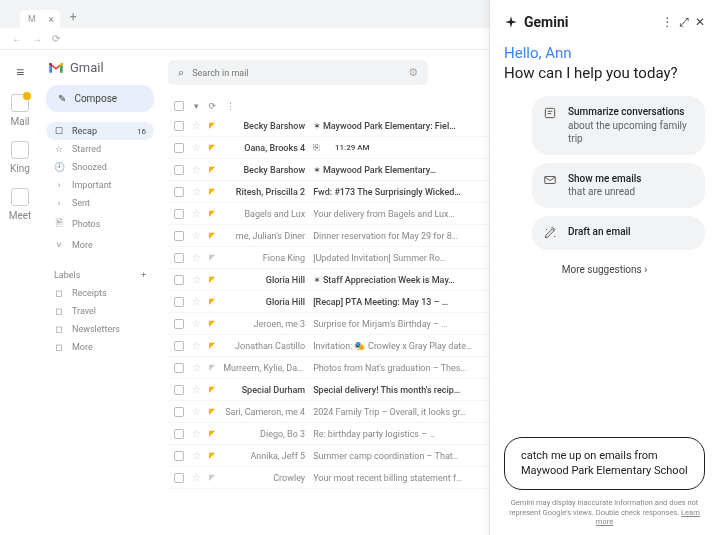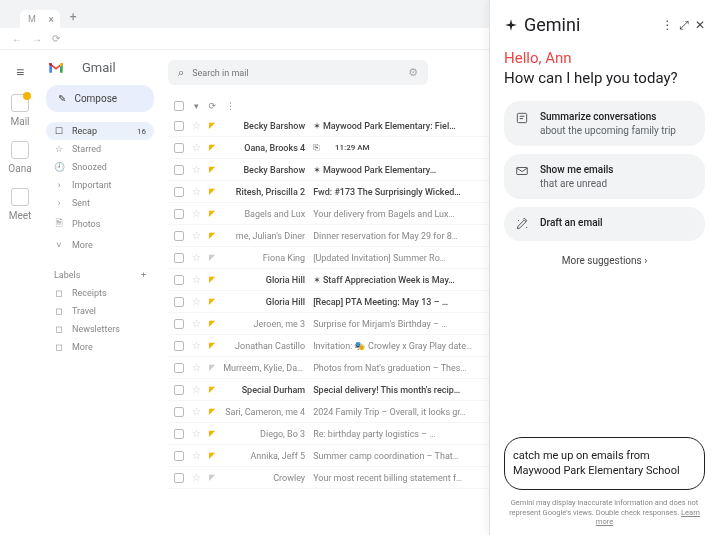--- a/index.html
+++ b/index.html
@@ -16,21 +16,21 @@
 .main { display: flex; height: calc(100% - 50px); }
 .left-rail { width: 40px; padding-top: 14px; display: flex; flex-direction: column; align-items: center; gap: 14px; }
 .rail-icon { width: 18px; height: 18px; border: 1px solid #ccc; border-radius: 3px; position: relative; }
 .rail-icon.mail { background: #fff; }
 .rail-icon.badge::after { content: ''; position: absolute; top: -3px; right: -3px; width: 8px; height: 8px; background: #f4b400; border-radius: 50%; }
 .rail-label { font-size: 10px; color: #888; margin-top: -10px; }
 .hamburger { font-size: 14px; color: #5f6368; }
 
 
 .sidebar { width: 120px; padding: 10px 6px; }
-.gmail-logo { display: flex; align-items: center; gap: 18px; margin-bottom: 10px; padding-left: 2px; }
+.gmail-logo { display: flex; align-items: center; gap: 6px; margin-bottom: 10px; padding-left: 2px; }
 .gmail-logo svg { width: 16px; height: 12px; }
 .gmail-logo-text { font-size: 13px; color: #5f6368; font-weight: 400; }
 .compose-btn { display: flex; align-items: center; gap: 8px; background: #e8eefb; border-radius: 12px; padding: 8px 12px; font-size: 10px; color: #444; margin-bottom: 10px; }
 .nav-item { display: flex; align-items: center; gap: 8px; padding: 4px 8px; font-size: 9px; color: #888; border-radius: 10px; }
 .nav-item.active { background: #eaf1fb; color: #444; }
 .nav-item .count { margin-left: auto; font-size: 8px; }
 .nav-icon { width: 10px; display: inline-block; text-align: center; font-size: 9px; }
 .labels-header { display: flex; justify-content: space-between; padding: 8px 8px 4px; font-size: 9px; color: #888; margin-top: 8px; }
 
 
@@ -49,31 +49,31 @@
 .sender { width: 82px; white-space: nowrap; overflow: hidden; text-overflow: ellipsis; text-align: right; }
 .subject { flex: 1; white-space: nowrap; overflow: hidden; text-overflow: ellipsis; }
 .time { width: 42px; text-align: right; font-size: 8px; }
 
 
 .gemini { position: absolute; top: 0; right: 0; bottom: 0; width: 230px; background: #fff; border-left: 1px solid #e0e0e0; box-shadow: -2px 0 8px rgba(0,0,0,0.06); display: flex; flex-direction: column; padding: 14px 14px 8px; }
 .gemini-header { display: flex; align-items: center; gap: 6px; margin-bottom: 14px; }
 .gemini-header .spacer { flex: 1; }
 .gemini-header .hicon { font-size: 12px; color: #444; }
 .spark { width: 14px; height: 14px; }
-.gemini-title { font-size: 18px; font-weight: 400; color: #202124; }
-.greeting { font-size: 15px; color: #ef4444; margin-bottom: 2px; }
+.gemini-title { font-size: 14px; font-weight: 700; color: #202124; }
+.greeting { font-size: 15px; color: #3b82f6; margin-bottom: 2px; }
 .prompt-q { font-size: 15px; color: #202124; margin-bottom: 14px; }
-.suggestion { display: flex; gap: 10px; background: #f1f3f4; border-radius: 16px; padding: 9px 10px; margin-bottom: 8px; align-items: flex-start; }
+.suggestion { display: flex; gap: 10px; background: #f1f3f4; border-radius: 16px; padding: 9px 10px; margin-bottom: 8px; align-items: flex-start; margin-left: 28px; }
 .sug-icon { width: 16px; height: 16px; flex-shrink: 0; display: flex; align-items: center; justify-content: center; font-size: 11px; }
 .sug-text { font-size: 10px; line-height: 1.35; }
 .sug-title { color: #202124; font-weight: 500; }
 .sug-sub { color: #5f6368; }
 .more-sug { text-align: center; font-size: 10px; color: #444; margin-top: 6px; }
 .gemini-spacer { flex: 1; }
-.gemini-input { border: 1.5px solid #202124; border-radius: 18px; padding: 10px 8px; font-size: 11px; color: #202124; line-height: 1.4; margin-bottom: 8px; }
+.gemini-input { border: 1.5px solid #202124; border-radius: 18px; padding: 10px 16px; font-size: 11px; color: #202124; line-height: 1.4; margin-bottom: 8px; }
 .disclaimer { font-size: 7.5px; color: #888; text-align: center; line-height: 1.3; }
 .disclaimer a { text-decoration: underline; color: #888; }
 </style>
 </head>
 <body>
 
 <div class="browser-tab-bar">
   <div class="browser-tab">
     <span>M</span>
     <span class="tab-close">×</span>
@@ -86,21 +86,21 @@
   <span>⟳</span>
 </div>
 
 <div class="main">
 
   <div class="left-rail">
     <span class="hamburger">≡</span>
     <div class="rail-icon mail badge"></div>
     <div class="rail-label">Mail</div>
     <div class="rail-icon"></div>
-    <div class="rail-label">Oana</div>
+    <div class="rail-label">King</div>
     <div class="rail-icon"></div>
     <div class="rail-label">Meet</div>
   </div>
 
   <div class="sidebar">
     <div class="gmail-logo">
       <svg viewBox="0 0 24 18">
           <path d="M2 2 L12 10 L22 2" stroke="#ea4335" stroke-width="2.5" fill="none"></path>
           <path d="M2 2 V16 H6 V7" fill="#4285f4"></path>
           <path d="M22 2 V16 H18 V7" fill="#34a853"></path>

